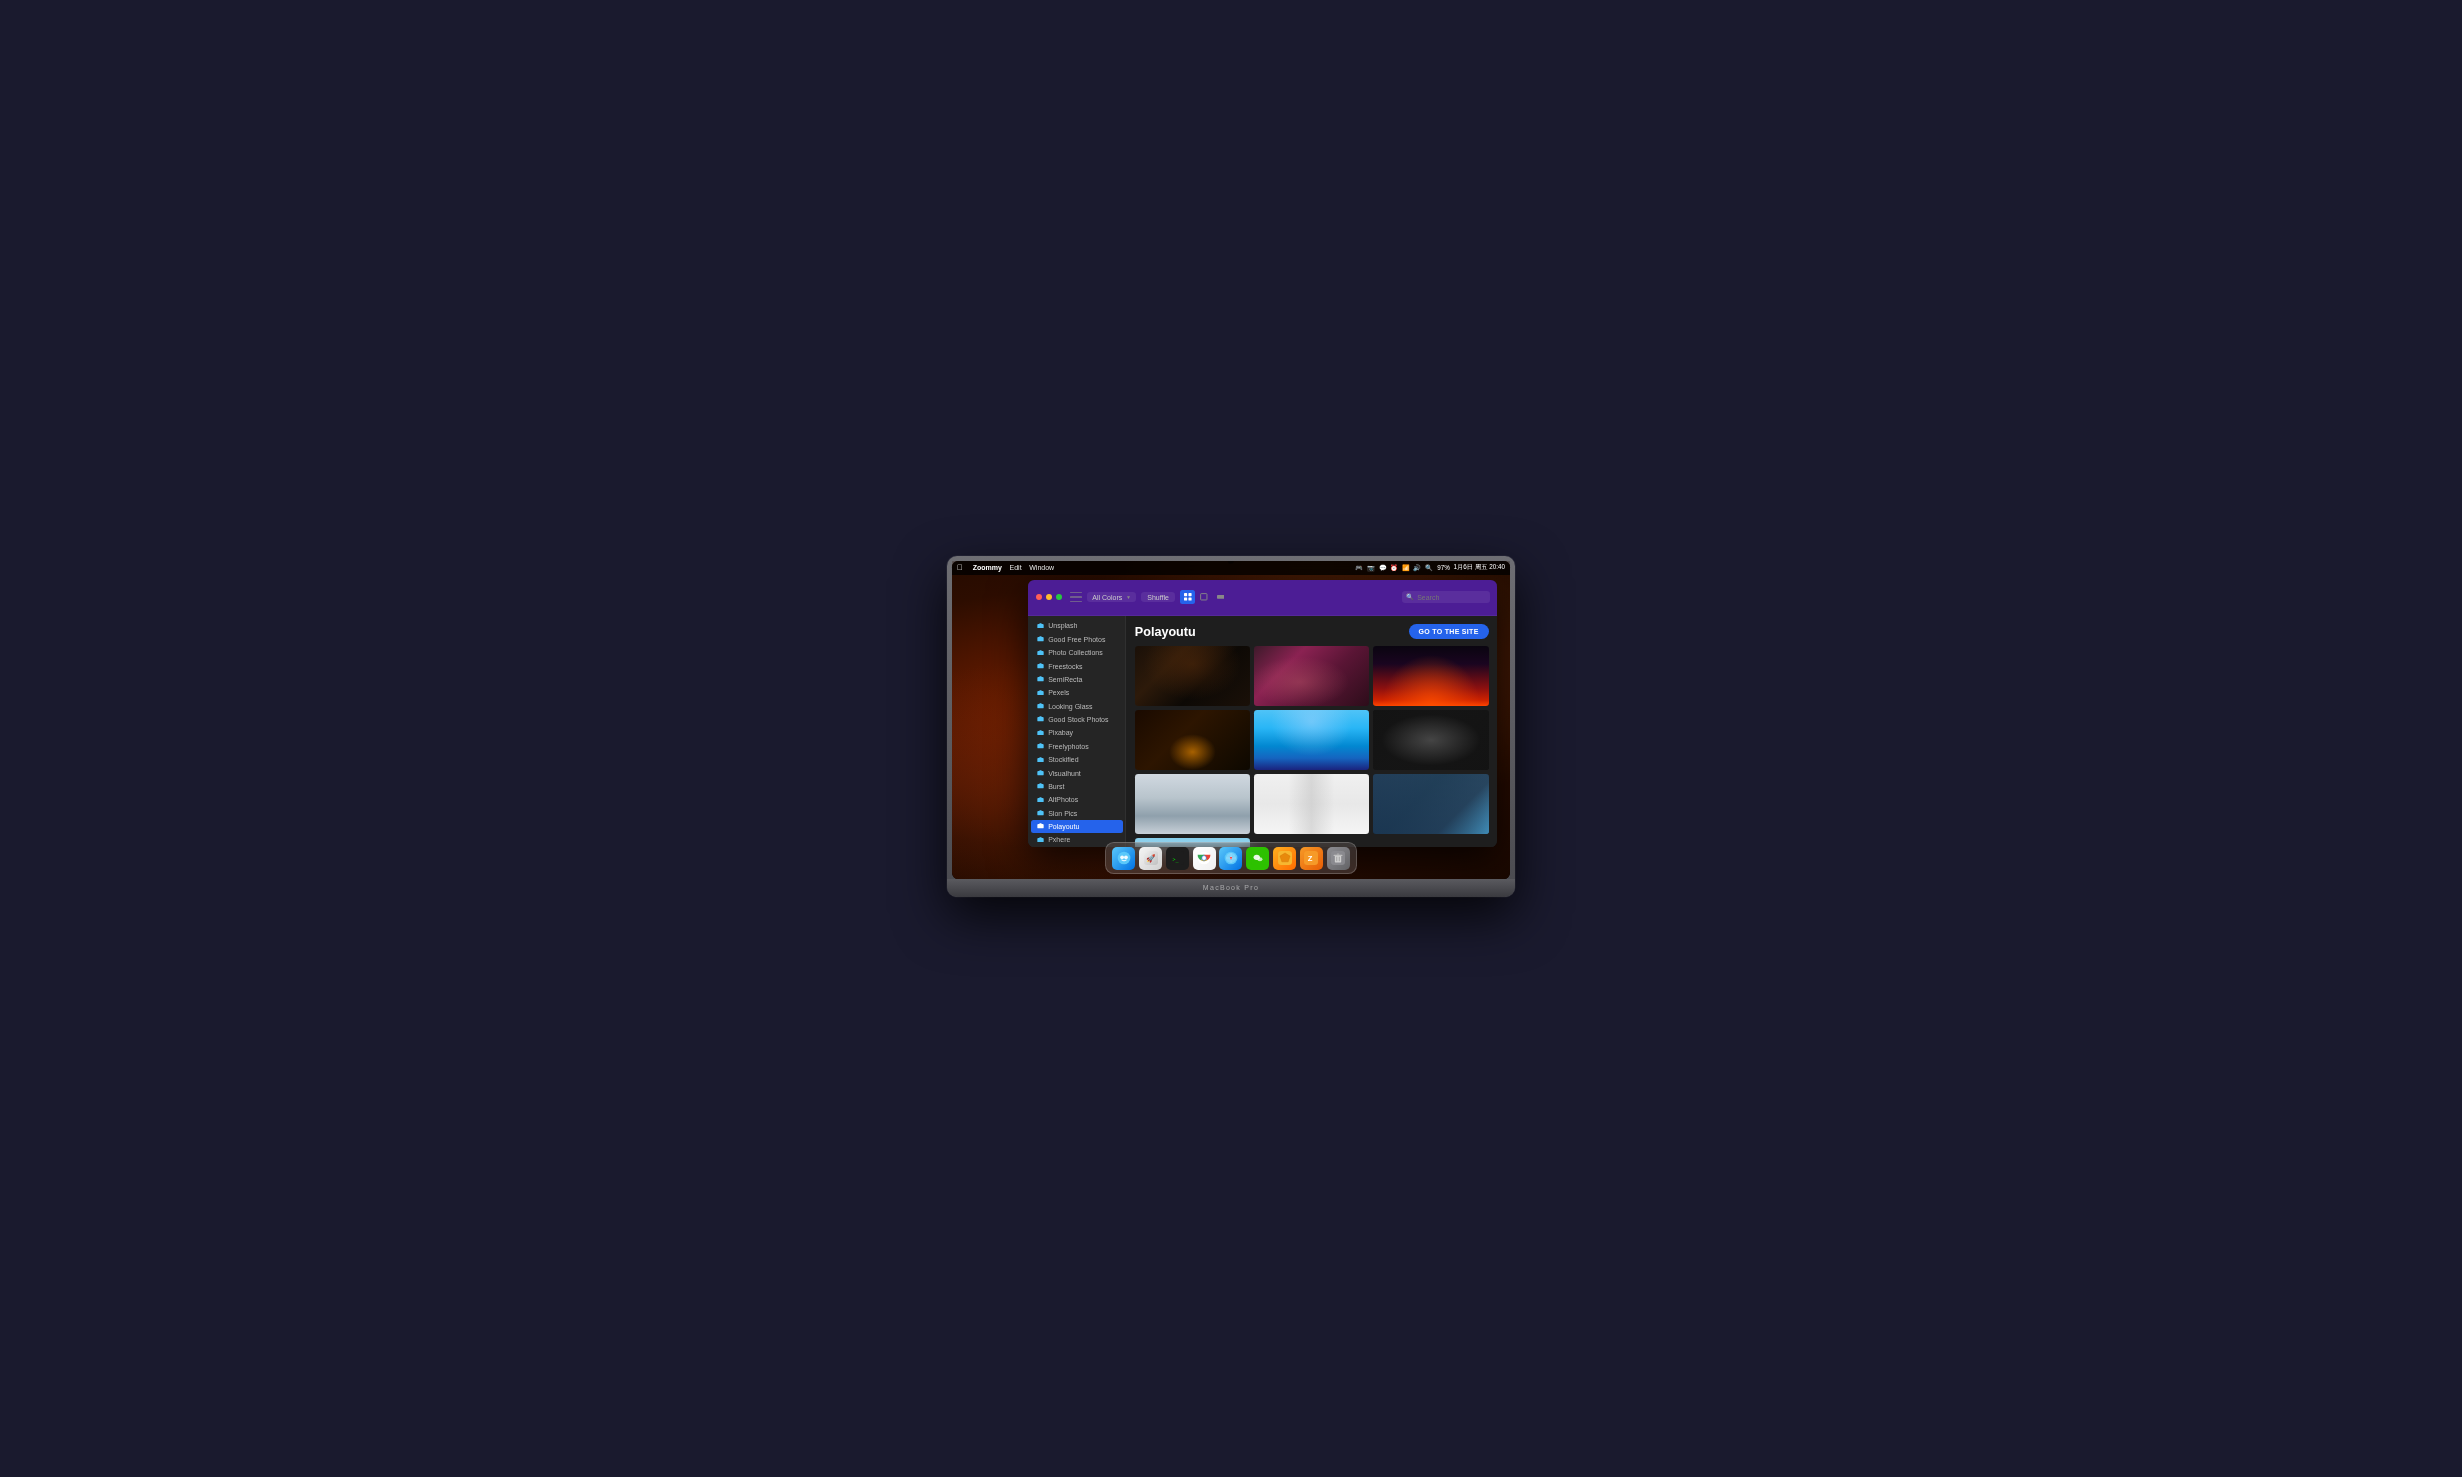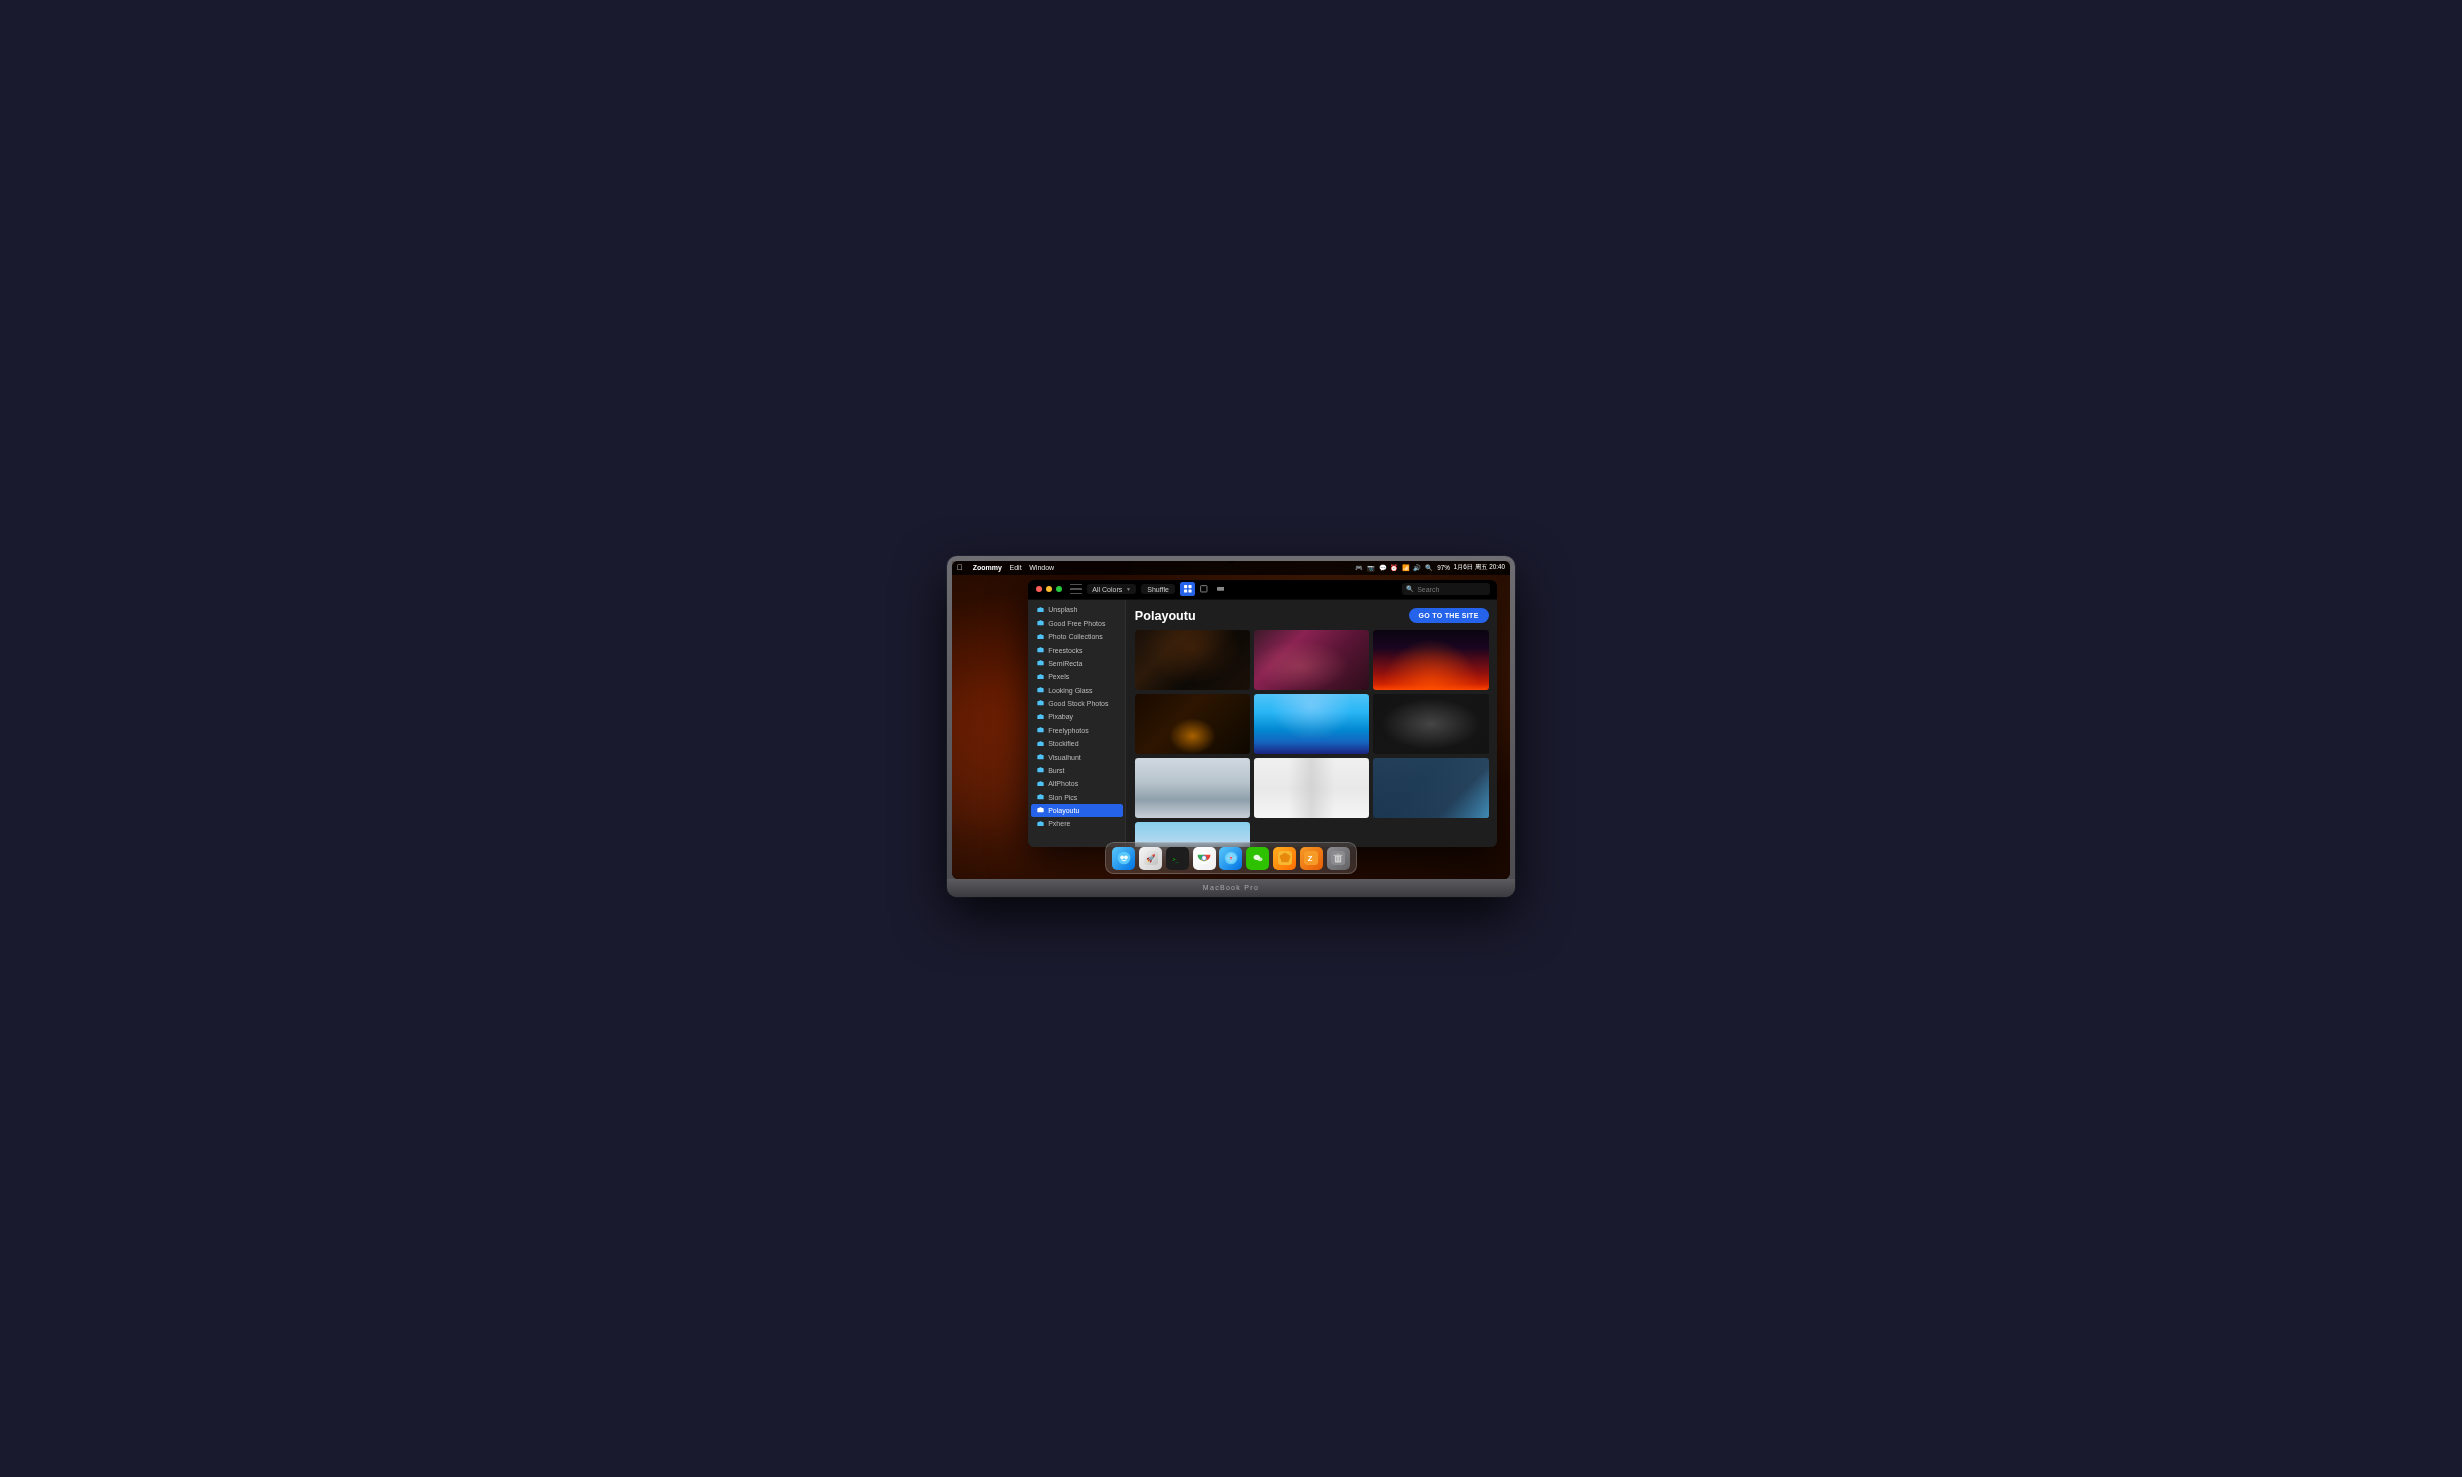--- a/index.html
+++ b/index.html
@@ -120,22 +120,22 @@
       background: #1e1e1e;
       border-radius: 6.3px;
       box-shadow: 0 12.6px 38px rgba(0,0,0,0.8);
       overflow: hidden;
       display: flex;
       flex-direction: column;
     }
 
     
     .title-bar {
-      height: 20px;
-      background: #000000;
+      height: 36px;
+      background: #4c1d95;
       display: flex;
       align-items: center;
       padding: 0 7.6px;
       flex-shrink: 0;
       border-bottom: 0.6px solid rgba(255,255,255,0.05);
     }
 
     .traffic-lights {
       display: flex;
       gap: 3.8px;

